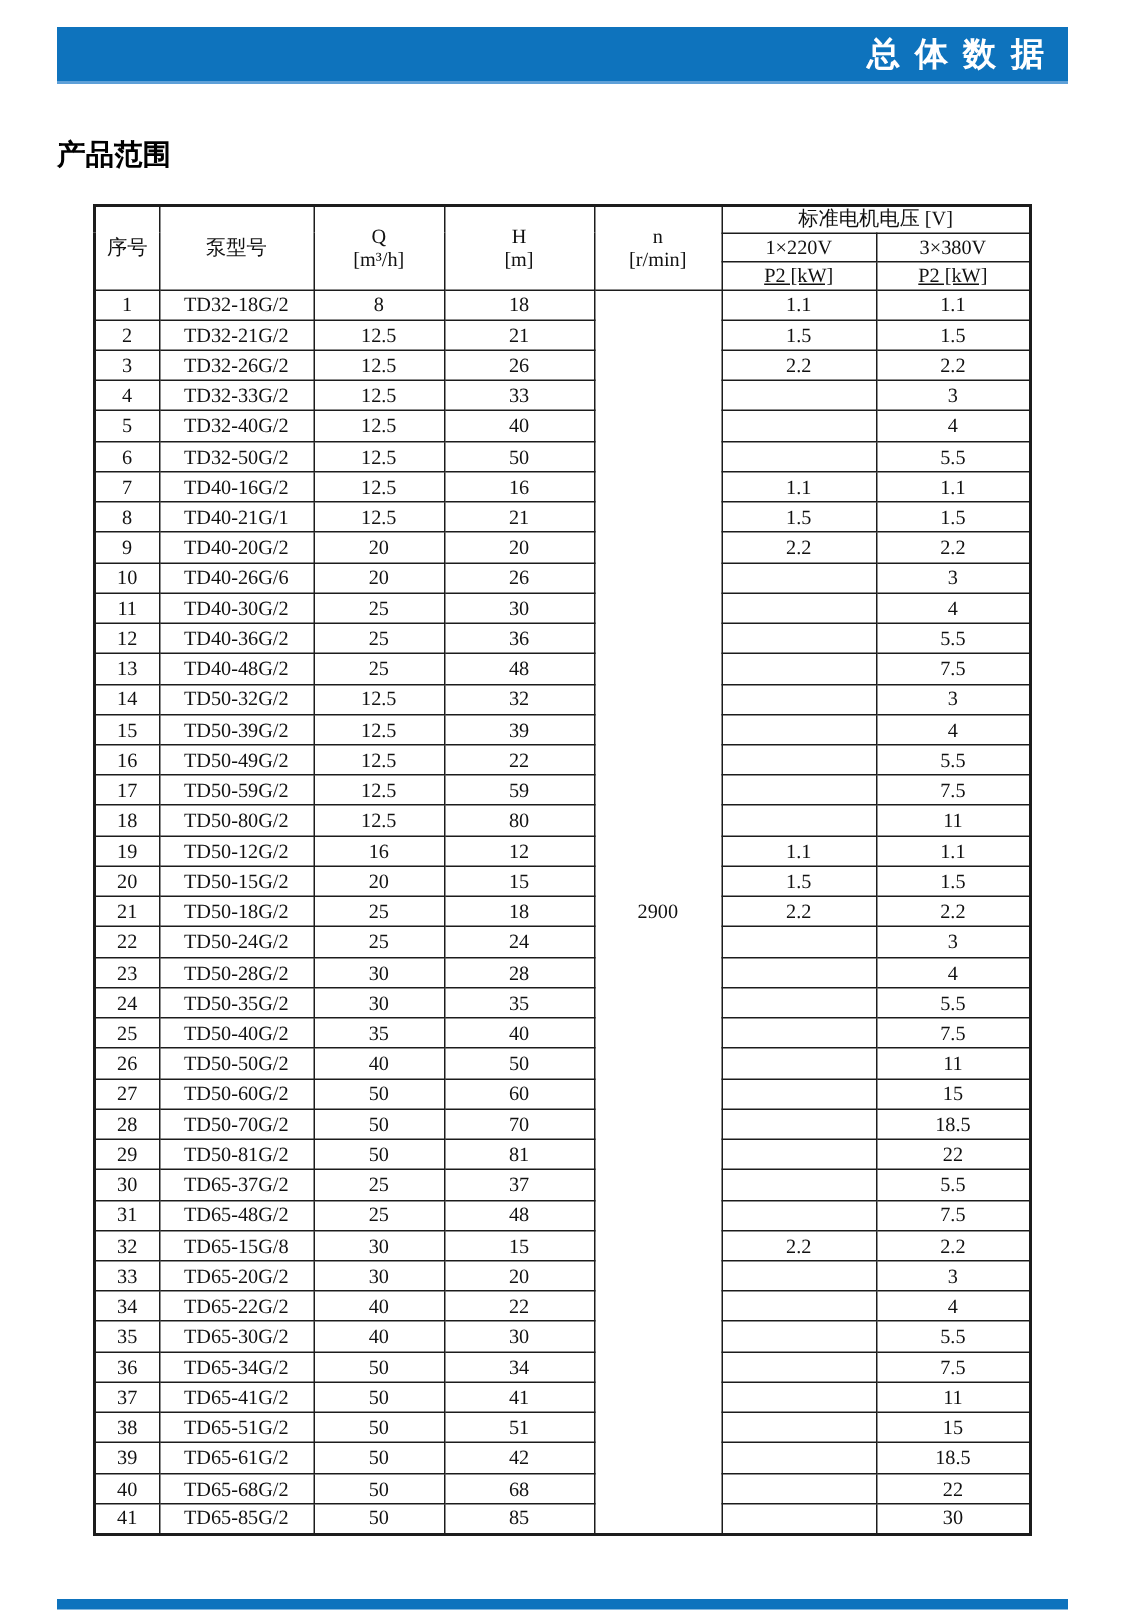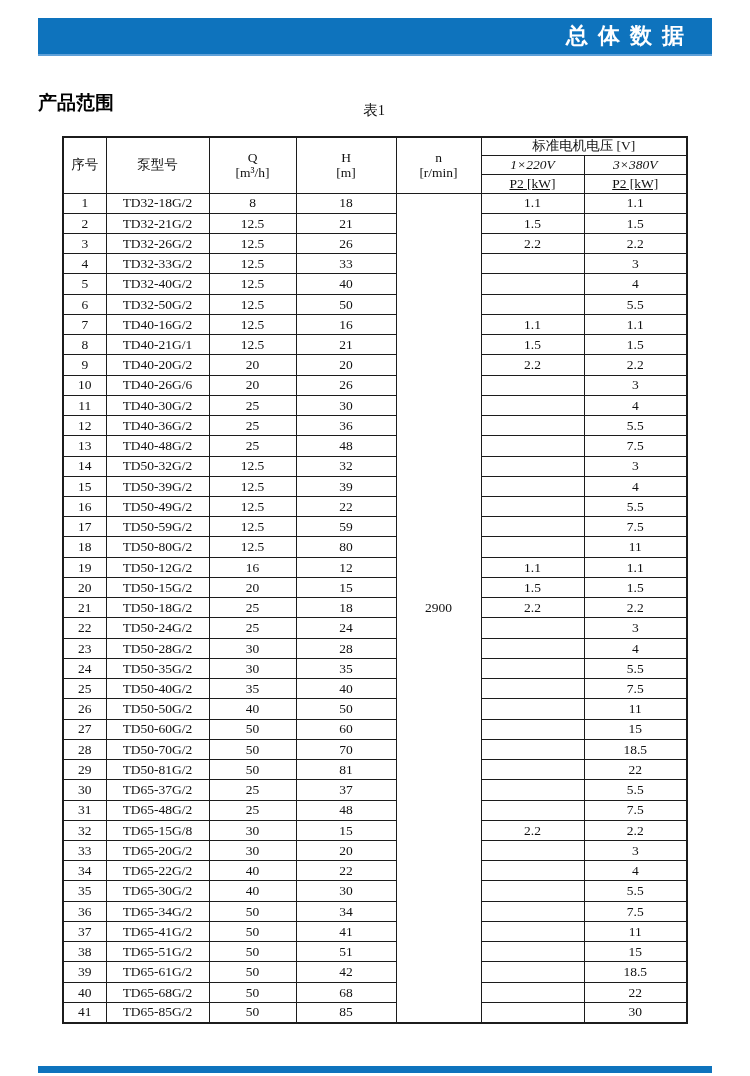--- a/index.html
+++ b/index.html
@@ -10,21 +10,21 @@
     font-family: "Liberation Serif", serif;
     color: #111;
   }
   .page { position: absolute; inset: 0; width: 750px; height: 1076px; background: #fff; }
 
   .top-bar {
     position: absolute; left: 38px; top: 18px;
     width: 674px; height: 38px;
     background: var(--accent, #0e73bd);
     display: flex; align-items: center; justify-content: flex-end;
-    padding-right: 28px;
+    padding-right: 16px;
     border-bottom: 2px solid #5ea0d8;
   }
   .top-bar-title {
     color: #ffffff;
     font-family: "Liberation Sans", sans-serif;
     font-weight: bold;
     font-size: 22px;
     letter-spacing: 10px;
     margin-right: -10px;
     white-space: nowrap;
@@ -59,21 +59,21 @@
     font-weight: normal;
     font-size: 13.5px;
     padding: 0;
     line-height: 1.15;
     overflow: hidden;
     white-space: nowrap;
   }
   .data-table thead th { font-size: 13.5px; }
   .data-table thead tr.grp-row th.span-col { height: 56px; }
   .data-table thead th.grp-head { height: 18px; font-family: Liberation Serif, serif; }
-  .data-table thead tr.volt-row th { height: 19px; font-style: italic; }
+  .data-table thead tr.volt-row th { height: 19px; }
   .data-table thead tr.p2-row th { height: 19px; text-decoration: underline; }
   .data-table tbody tr { height: 20.24px; }
   .data-table tbody td { font-size: 13.5px; }
 
   .bottom-bar {
     position: absolute; left: 38px; top: 1066px;
     width: 674px; height: 7px;
     background: var(--accent, #0e73bd);
   }
 </style>
@@ -81,21 +81,20 @@
 <body>
 
 <div class="page">
 
   <div class="top-bar">
     <span class="top-bar-title">总体数据</span>
   </div>
 
   <div class="section-title">产品范围</div>
 
-  <div class="table-caption">表1</div>
 
   <table class="data-table">
     <colgroup>
       <col style="width:43px">
       <col style="width:103px">
       <col style="width:87px">
       <col style="width:100px">
       <col style="width:85px">
       <col style="width:103px">
       <col style="width:103px">

